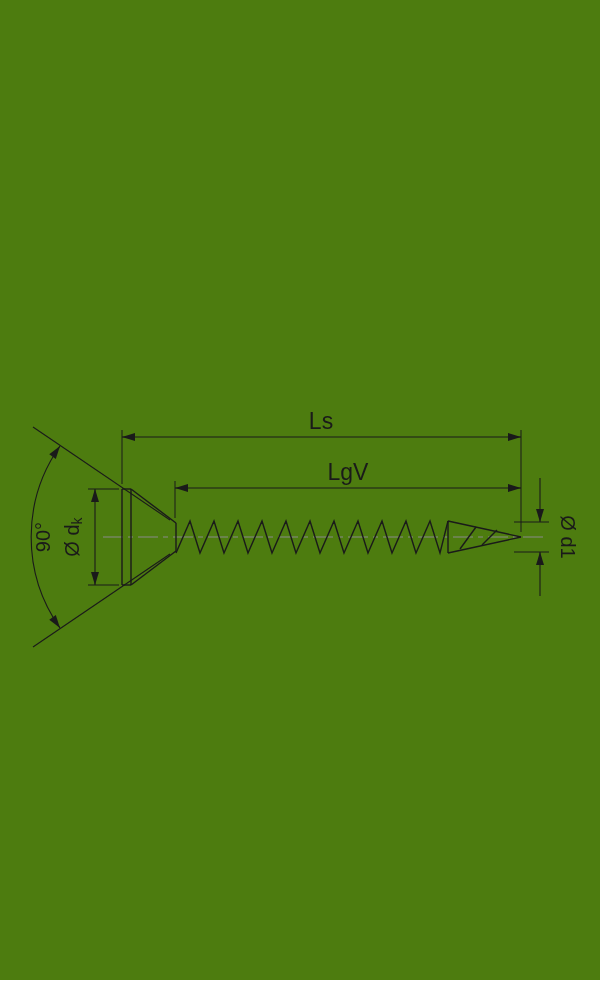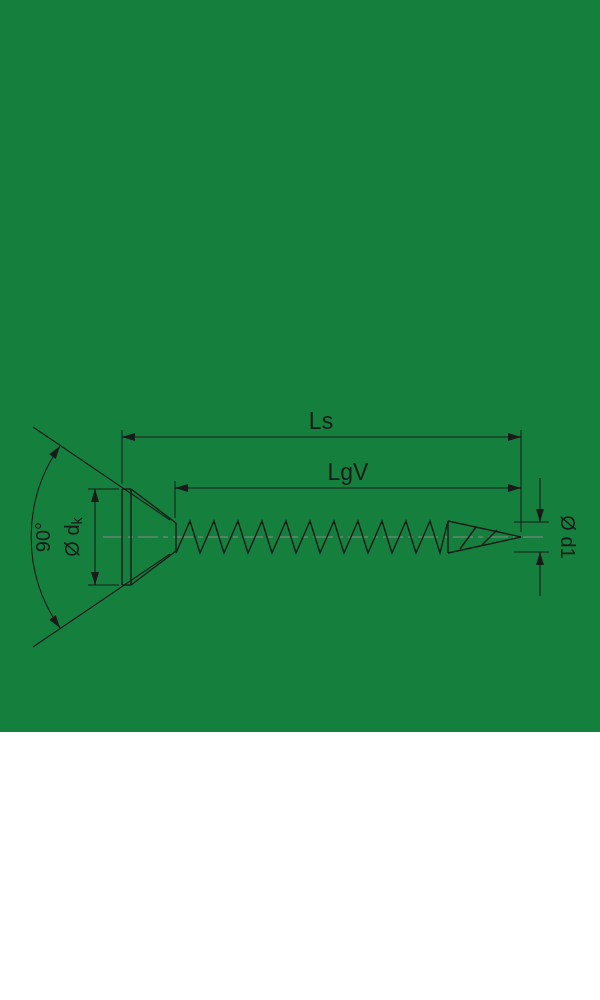--- a/index.html
+++ b/index.html
@@ -4,22 +4,22 @@
 <style>
   html, body {
     margin: 0;
     padding: 0;
     background: #ffffff;
     font-family: "Liberation Sans", sans-serif;
   }
   .canvas {
     position: relative;
     width: 600px;
-    height: 732px;
-    background: #15803d;
+    height: 980px;
+    background: #4d7c0f;
     overflow: hidden;
   }
   svg {
     position: absolute;
     top: 0;
     left: 0;
   }
   .dim-line {
     stroke: #1a1a1a;
     stroke-width: 1.1;

